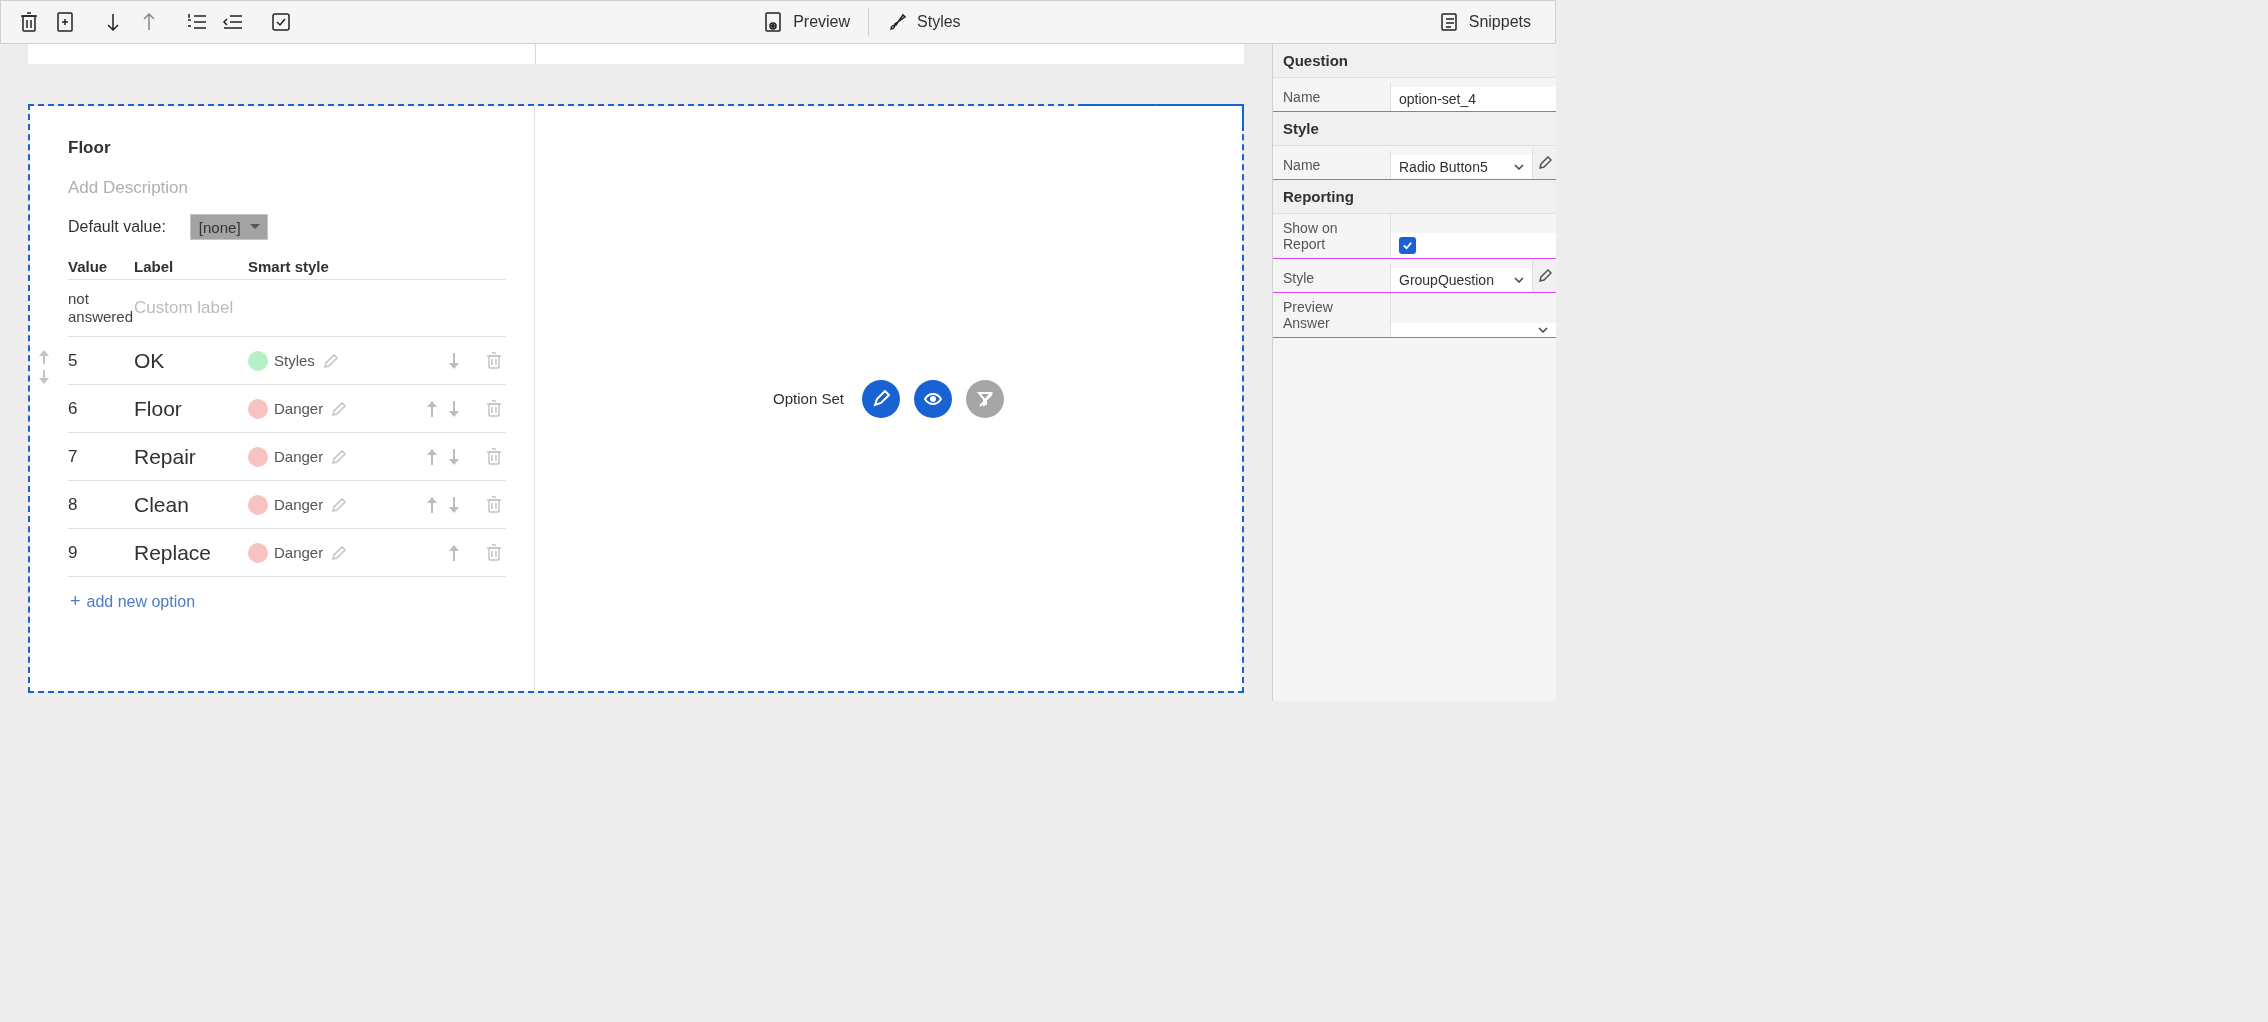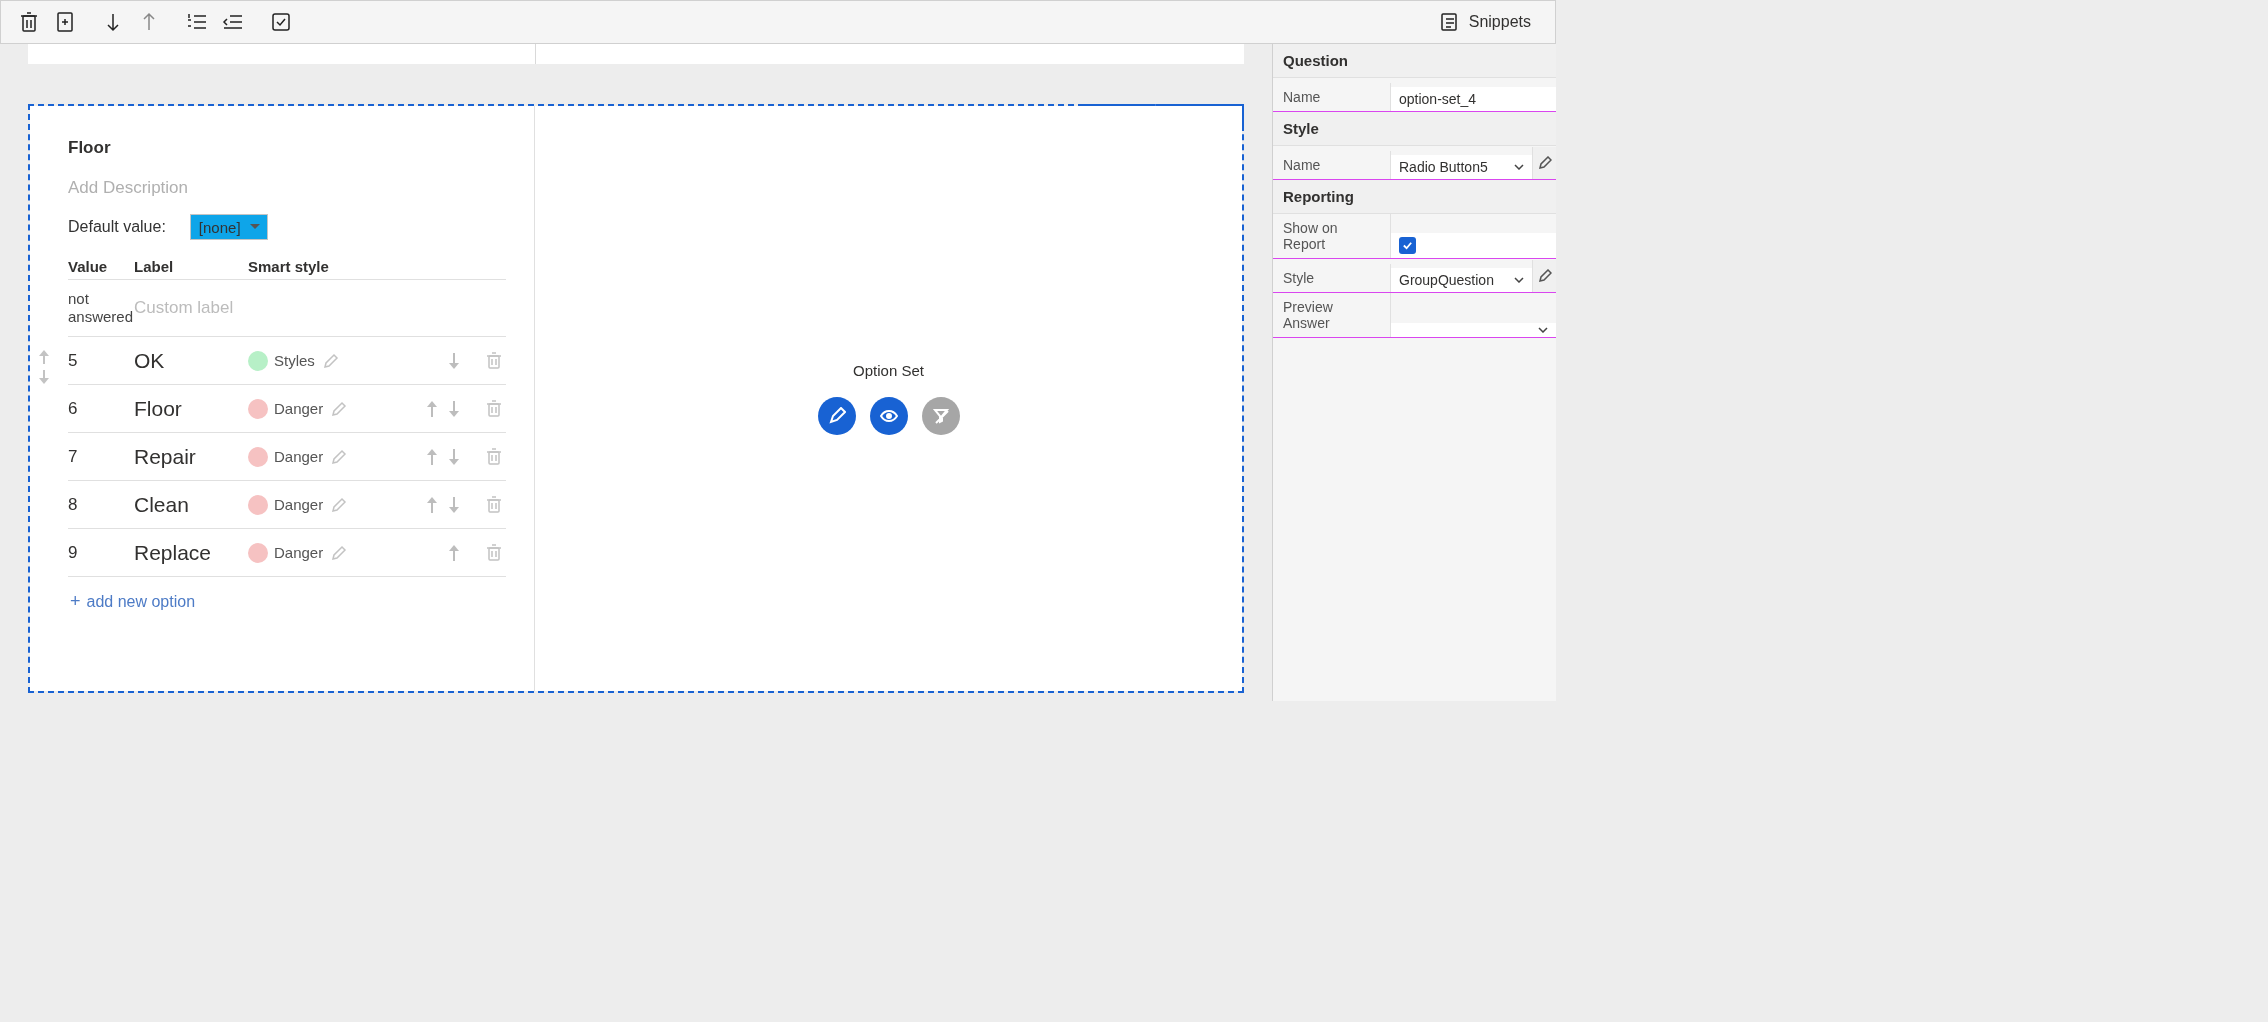--- a/index.html
+++ b/index.html
@@ -21,21 +21,21 @@
 .selection-box { position: absolute; left: 0; right: 0; top: 60px; bottom: 8px; border: 2px dashed #1862d3; background: transparent; }
 .sel-inner { position: absolute; left: 0; right: 0; top: 0; bottom: 0; display: flex; }
 
 .left-panel { width: 505px; background: #fff; border-right: 1px solid #e0e0e0; padding: 32px 0 10px 38px; position: relative; }
 .left-panel-inner { padding-right: 28px; }
 .right-panel { flex: 1; background: #fff; position: relative; }
 
 .title-text { font-weight: 600; font-size: 17px; color: #323130; margin-bottom: 20px; }
 .desc-placeholder { color: #b0b0b0; font-size: 17px; margin-bottom: 16px; }
 .default-row { display: flex; align-items: center; gap: 24px; margin-bottom: 14px; font-size: 16px; color: #333; }
-.default-select { border: 1px solid #c4c4c4; padding: 3px 26px 3px 8px; font-size: 15px; position: relative; background: #0ea5e9; height: 26px; display: inline-flex; align-items: center; }
+.default-select { border: 1px solid #c4c4c4; padding: 3px 26px 3px 8px; font-size: 15px; position: relative; background: #a3a3a3; height: 26px; display: inline-flex; align-items: center; }
 .default-select::after { content: ""; position: absolute; right: 7px; top: 9px; width: 0; height: 0; border-left: 5px solid transparent; border-right: 5px solid transparent; border-top: 5px solid #555; }
 
 .tbl-head { display: flex; font-weight: 600; font-size: 15px; color: #323130; padding: 4px 0; }
 .col-value { width: 66px; }
 .col-label { width: 114px; }
 .col-style { flex: 1; }
 
 .options-table { border-top: 1px solid #e0e0e0; }
 .opt-row { display: flex; align-items: center; border-bottom: 1px solid #e0e0e0; min-height: 48px; padding: 6px 0; }
 .opt-value { width: 66px; font-size: 17px; color: #323130; }
@@ -58,21 +58,21 @@
 .plus { font-size: 18px; color: #4d7bc6; }
 
 .left-side-arrows { position: absolute; left: 8px; top: 244px; display: flex; flex-direction: column; gap: 6px; opacity: .5; }
 .side-arrow { width: 12px; height: 14px; }
 
 .top-right-btns { position: absolute; right: -2px; top: -2px; display: flex; }
 .blue-btn { background: #1862d3; color: #fff; font-size: 13px; padding: 6px 12px 6px 8px; display: flex; align-items: center; gap: 6px; cursor: pointer; }
 .blue-btn + .blue-btn { border-left: 1px solid #3a7be0; }
 .blue-icon { width: 14px; height: 14px; }
 
-.right-center { display: flex; flex-direction: column; align-items: center; justify-content: center; height: 100%; gap: 18px; }
+.right-center { display: flex; flex-direction: row; align-items: center; justify-content: center; height: 100%; gap: 18px; }
 .os-label { font-size: 15px; color: #323130; }
 .circle-btns { display: flex; gap: 14px; }
 .circ { width: 38px; height: 38px; border-radius: 50%; display: flex; align-items: center; justify-content: center; cursor: pointer; }
 .circ-blue { background: #1862d3; }
 .circ-grey { background: #a6a6a6; }
 .circ svg { width: 18px; height: 18px; }
 
 .props-panel { width: 284px; background: #f5f5f5; border-left: 1px solid #d0d0d0; display: flex; flex-direction: column; overflow-y: auto; }
 .prop-section-header { font-weight: 700; font-size: 15px; padding: 8px 10px; background: #f0f0f0; border-bottom: 1px solid #e0e0e0; }
 .prop-row { display: flex; align-items: flex-end; border-bottom: 1px solid #d946ef; min-height: 34px; }
@@ -126,20 +126,37 @@
         </svg>
     </div>
     <div style="width:12px"></div>
     <div class="tb-btn">
       <svg width="20" height="20" viewBox="0 0 20 20" fill="none" stroke="#222" stroke-width="1.5">
           <rect x="2" y="2" width="16" height="16" rx="2"></rect>
           <path d="M6 10l3 3 5-6"></path>
         </svg>
     </div>
 
+    <div class="tb-center">
+      <div class="tb-labeled">
+        <svg width="22" height="22" viewBox="0 0 22 22" fill="none" stroke="#222" stroke-width="1.5">
+            <rect x="3" y="2" width="14" height="18" rx="1"></rect>
+            <circle cx="10" cy="15" r="3"></circle>
+            <circle cx="10" cy="15" r="1.2" fill="#222"></circle>
+          </svg>
+        <span>Preview</span>
+      </div>
+      <div class="tb-sep"></div>
+      <div class="tb-labeled">
+        <svg width="22" height="22" viewBox="0 0 22 22" fill="none" stroke="#222" stroke-width="1.5">
+            <path d="M4 18c0-3 3-4 5-4l7-10 2 2-10 7c0 2-1 5-4 5z" fill="none"></path>
+          </svg>
+        <span>Styles</span>
+      </div>
+    </div>
 
     <div class="tb-right">
       <div class="tb-labeled">
         <svg width="22" height="22" viewBox="0 0 22 22" fill="none" stroke="#222" stroke-width="1.5">
             <rect x="3" y="3" width="14" height="16" rx="1"></rect>
             <path d="M7 8h8M7 12h8M7 16h5"></path>
           </svg>
         <span>Snippets</span>
       </div>
     </div>

